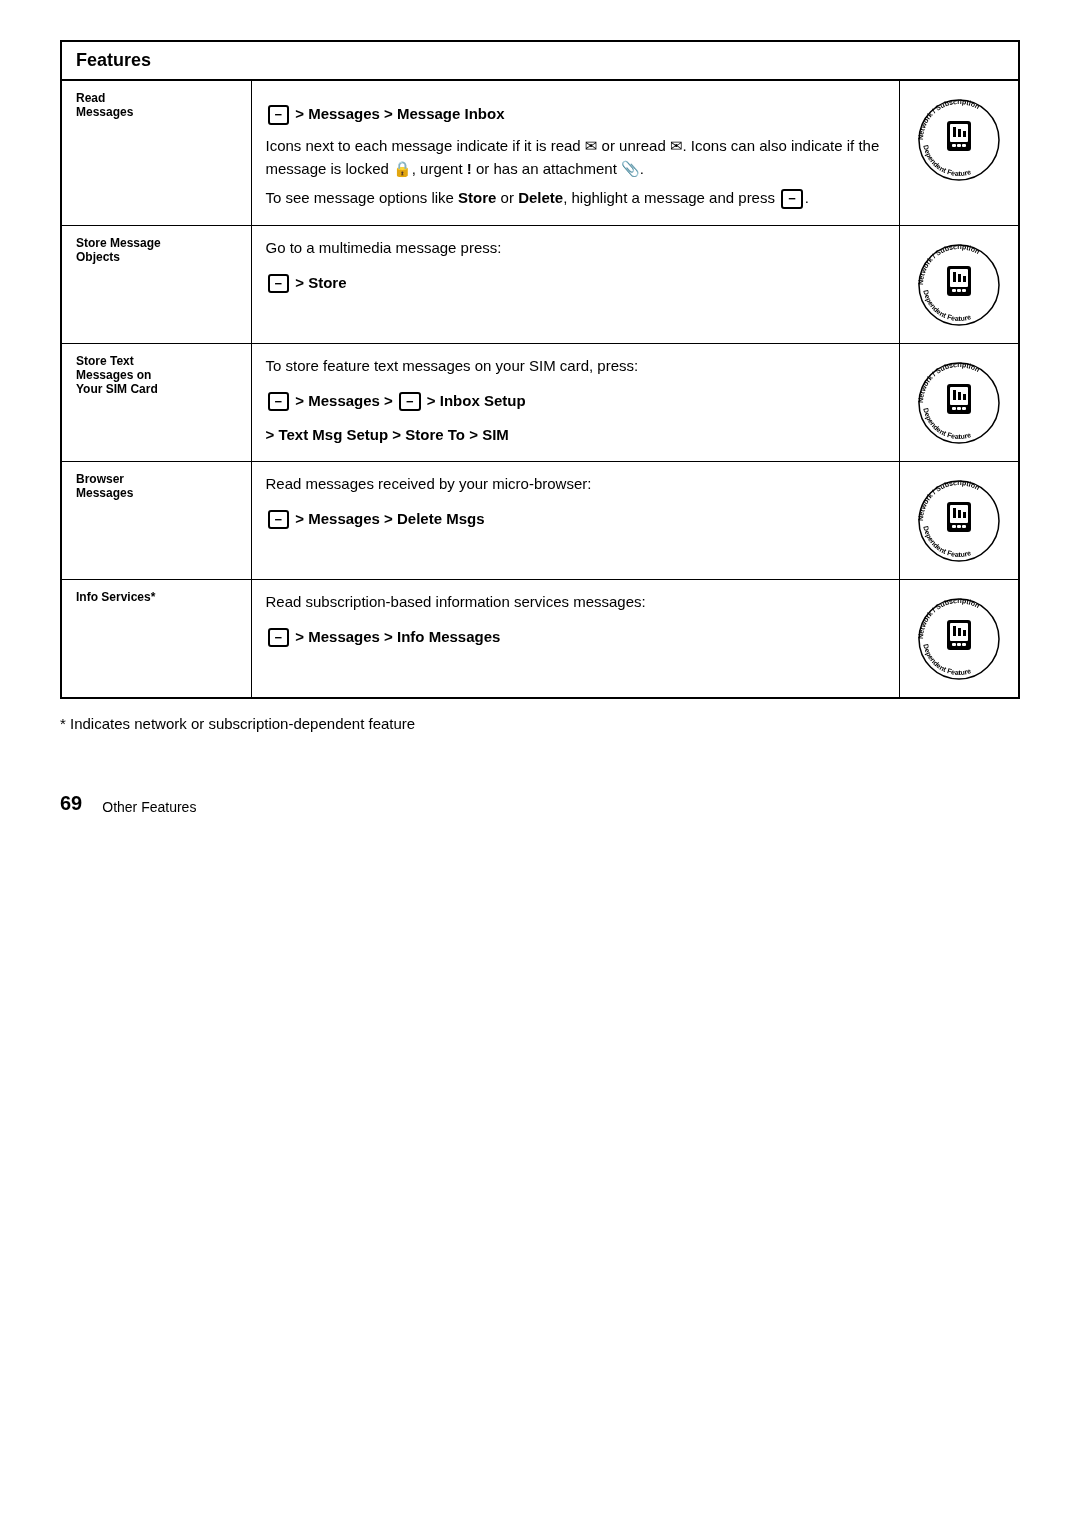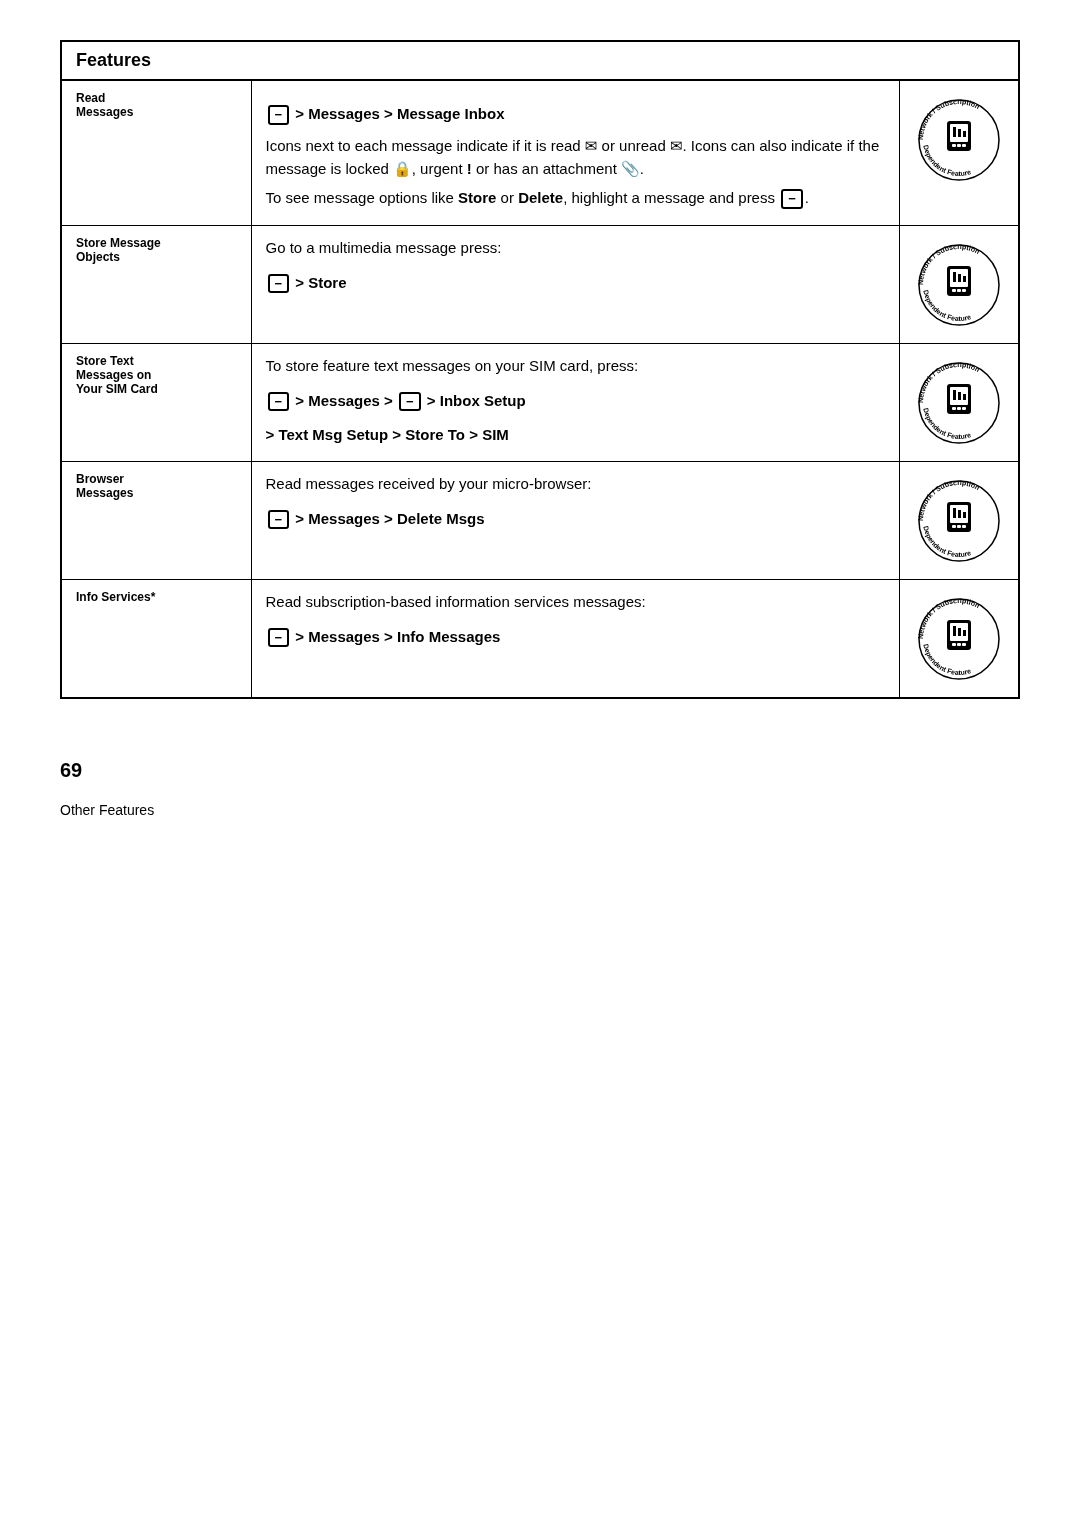--- a/index.html
+++ b/index.html
@@ -109,23 +109,22 @@
       margin-top: 16px;
       font-size: 15px;
     }
 
     
     .page-footer {
       margin-top: 60px;
       width: 100%;
       max-width: 960px;
       display: flex;
-      align-items: flex-start;
+      align-items: flex-end;
       gap: 20px;
-      flex-direction: column;
     }
 
     .page-number {
       font-size: 20px;
       font-weight: bold;
     }
 
     .page-section {
       font-size: 14px;
     }
@@ -353,18 +352,19 @@
                 <rect x="4" y="-6" width="3" height="6" fill="#000"></rect>
               </g>
             </svg>
           </div>
         </td>
       </tr>
 
     </tbody>
   </table>
 
+  <div class="footer-note">* Indicates network or subscription-dependent feature</div>
 
   <div class="page-footer">
     <span class="page-number">69</span>
     <span class="page-section">Other Features</span>
   </div>
 </div>
 
 </body></html>

